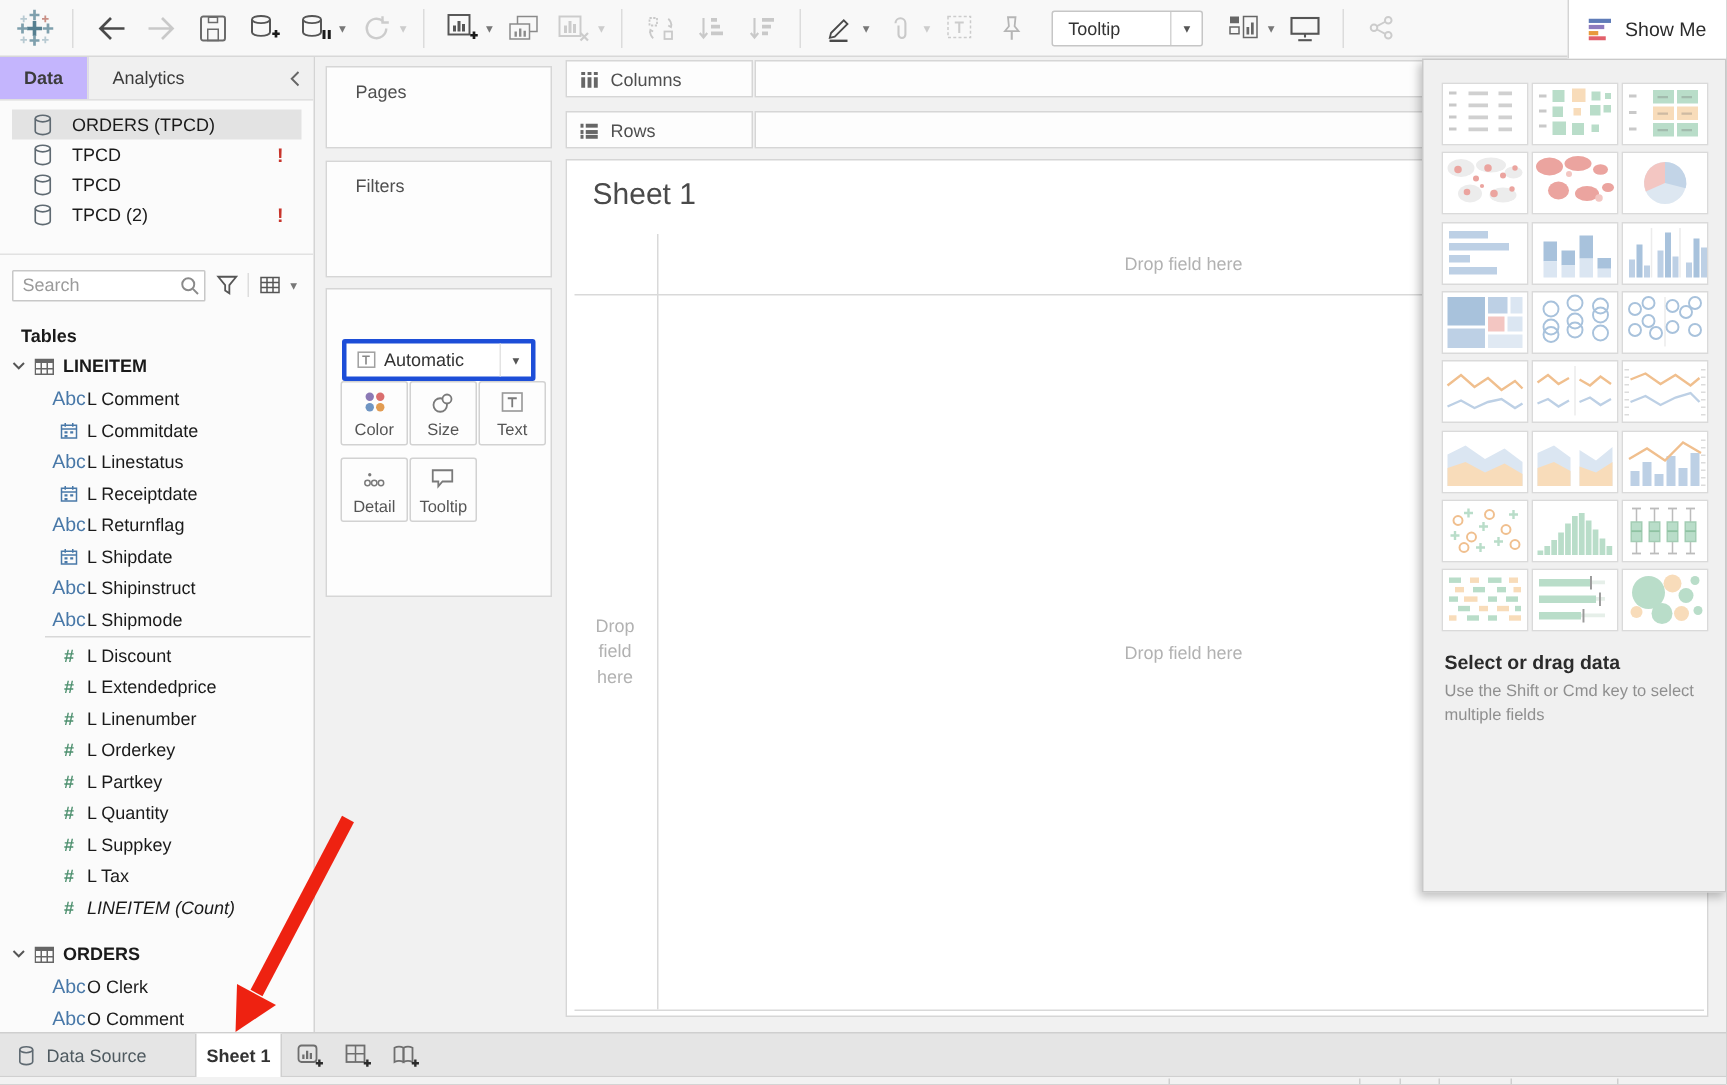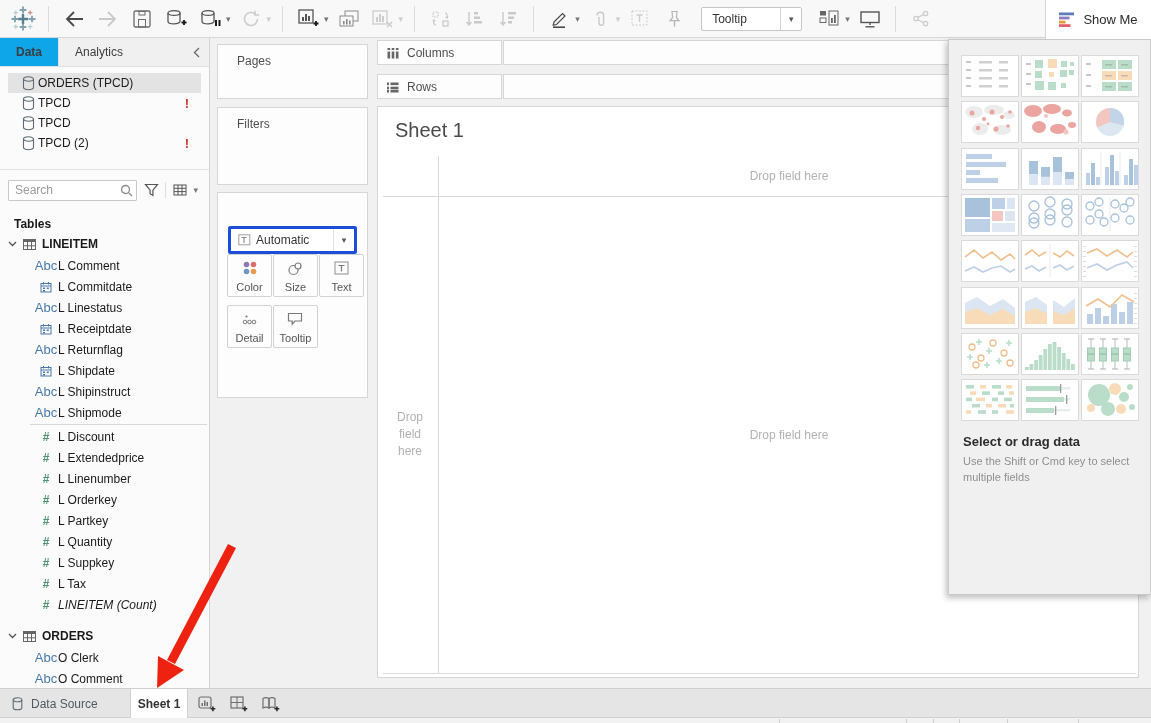--- a/index.html
+++ b/index.html
@@ -16,26 +16,26 @@
   .standard-box{display:flex;align-items:center;height:22px;border:1px solid #c6c6c6;background:#fff;margin:0 10px;border-radius:2px;}
   .standard-box .val{padding:0 10px;color:#333;min-width:58px;}
   .standard-box .dd{width:20px;align-self:stretch;border-left:1px solid #d4d4d4;display:flex;align-items:center;justify-content:center;color:#555;font-size:9px;}
   .showme-btn{position:absolute;right:0;top:0;width:105px;height:39px;background:#fff;border-left:1px solid #d4d4d4;display:flex;align-items:center;justify-content:center;gap:7px;z-index:31;}
   .showme-btn .lbl{font-size:13px;color:#2b2b2b;}
 
   
   .sidebar{position:absolute;left:0;top:38px;width:210px;height:650px;background:#fbfbfb;border-right:1px solid #d4d4d4;box-sizing:border-box;overflow:hidden;}
   .side-tabs{display:flex;height:28px;background:#f0f0f0;border-bottom:1px solid #e0e0e0;align-items:stretch;}
   .side-tab{display:flex;align-items:center;padding:0 16px;color:#3c3c3c;}
-  .side-tab.active{background:#0ea5e9;font-weight:bold;border-right:1px solid #e0e0e0;}
+  .side-tab.active{background:#c4b5fd;font-weight:bold;border-right:1px solid #e0e0e0;}
   .side-collapse{margin-left:auto;display:flex;align-items:center;padding:0 9px;}
   .ds-list{padding:6px 8px 0 8px;}
   .ds-row{position:relative;height:20px;display:flex;align-items:center;padding-left:14px;}
   .ds-row.selected{background:#e3e3e3;}
-  .ds-name{margin-left:3px;color:#1a1a1a;}
+  .ds-name{margin-left:13px;color:#1a1a1a;}
   .ds-err{position:absolute;right:12px;color:#c8352c;font-weight:bold;font-size:13px;}
   .side-div{height:1px;background:#e2e2e2;margin-top:16px;}
   .search-row{display:flex;align-items:center;padding:9px 8px 4px 8px;gap:5px;}
   .search-wrap{position:relative;flex:1;}
   .search-wrap input{width:100%;height:21px;box-sizing:border-box;border:1px solid #c8c8c8;border-radius:1px;padding:0 20px 0 6px;font-family:"Liberation Sans",sans-serif;font-size:12px;color:#333;background:#fff;}
   .search-wrap input::placeholder{color:#9b9b9b;}
   .search-mag{position:absolute;right:4px;top:4px;}
   .mini-btn{display:flex;align-items:center;justify-content:center;height:22px;min-width:18px;}
   .vbar{width:1px;height:16px;background:#ddd;}
   .tables-label{padding:12px 0 2px 14px;font-weight:bold;color:#1a1a1a;}

